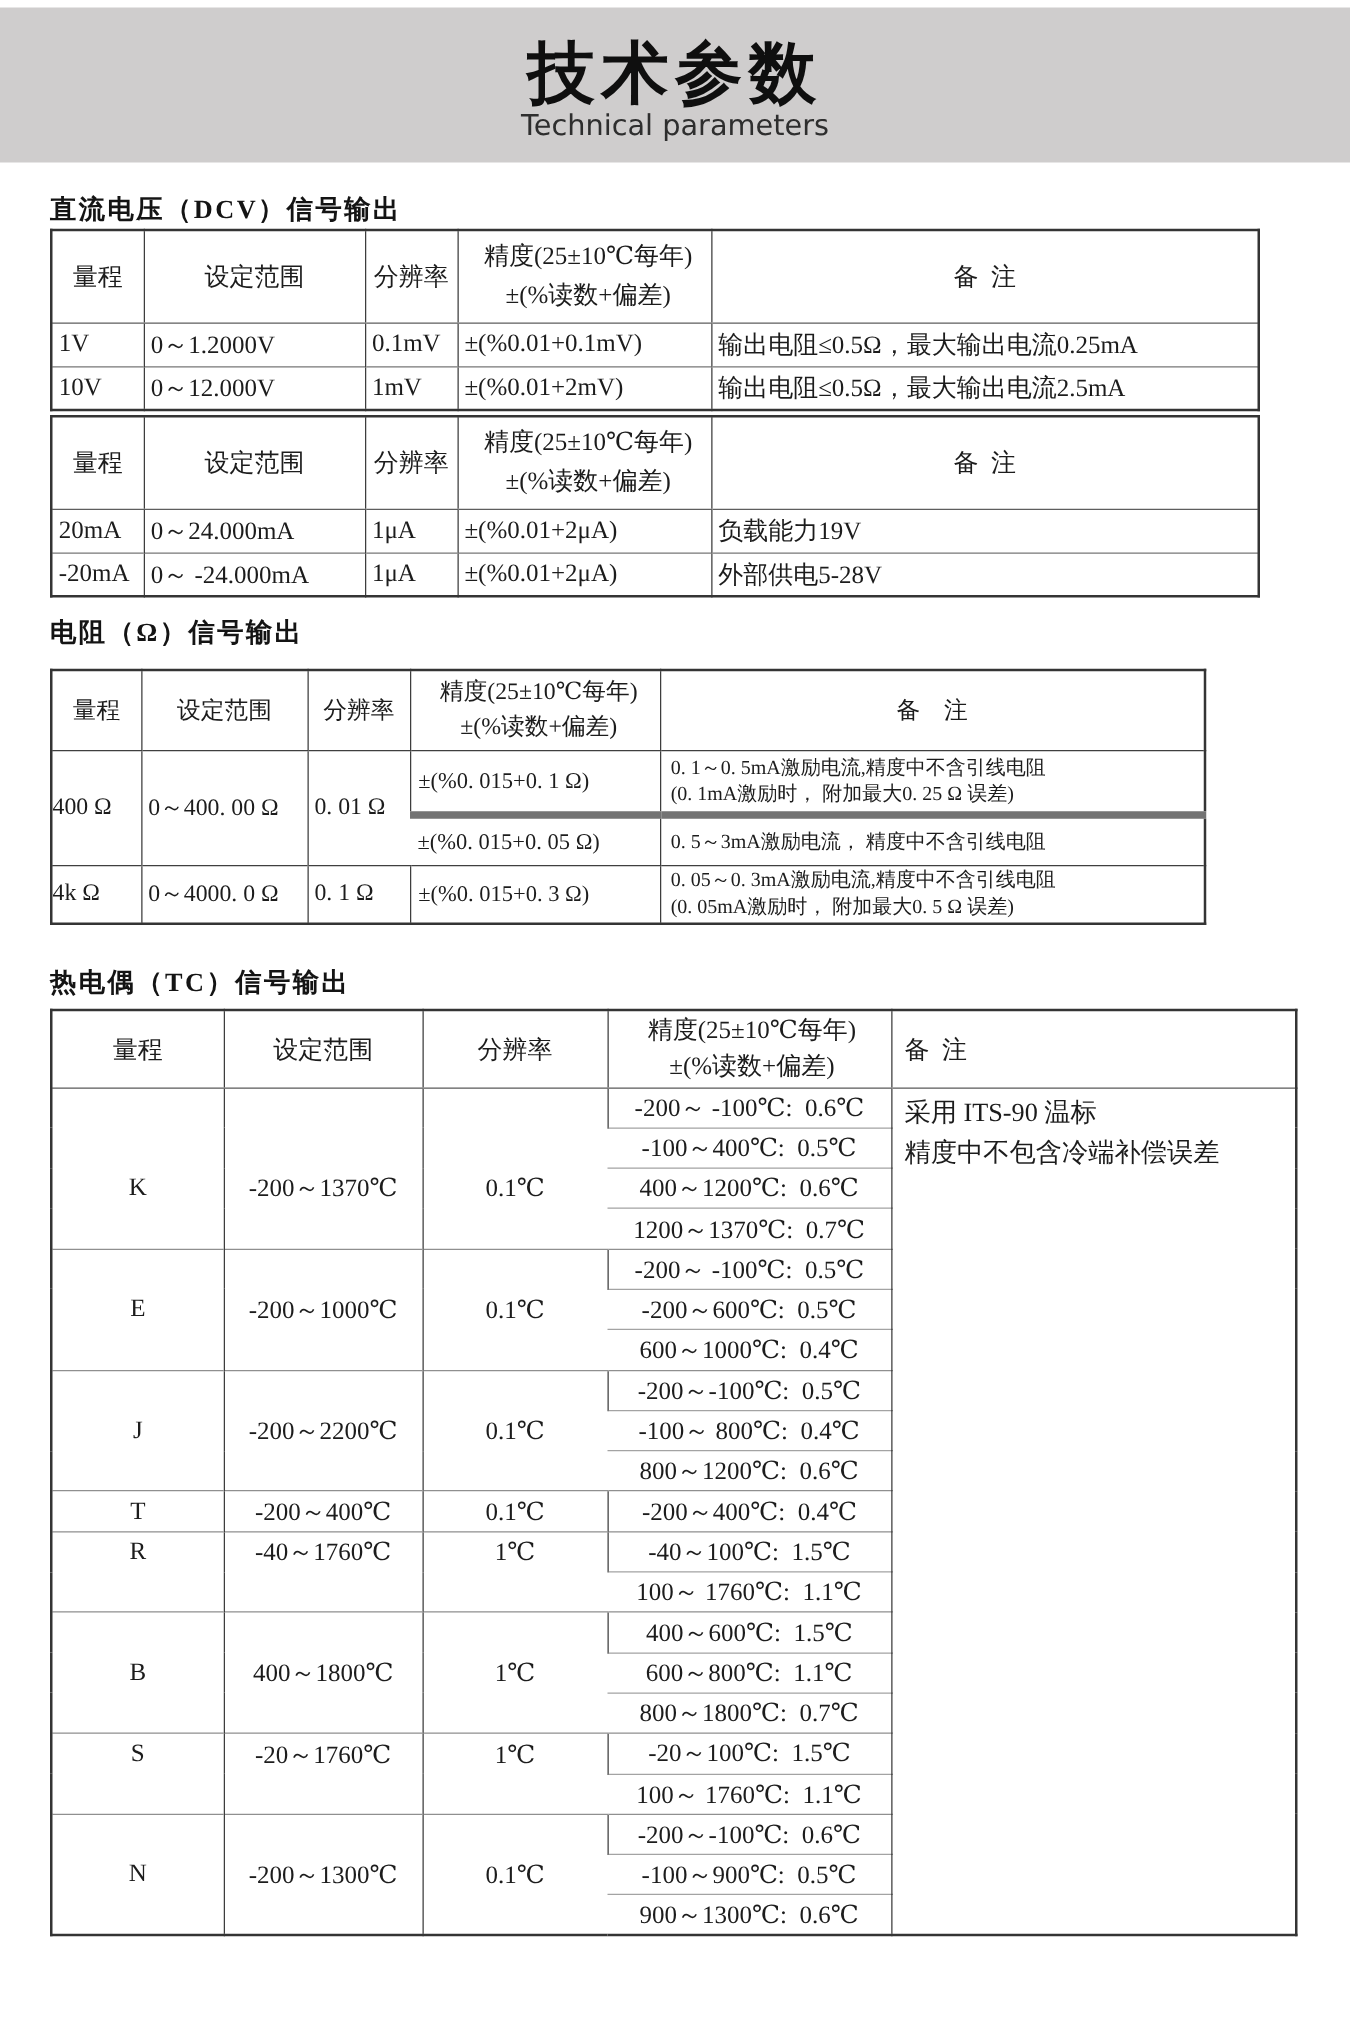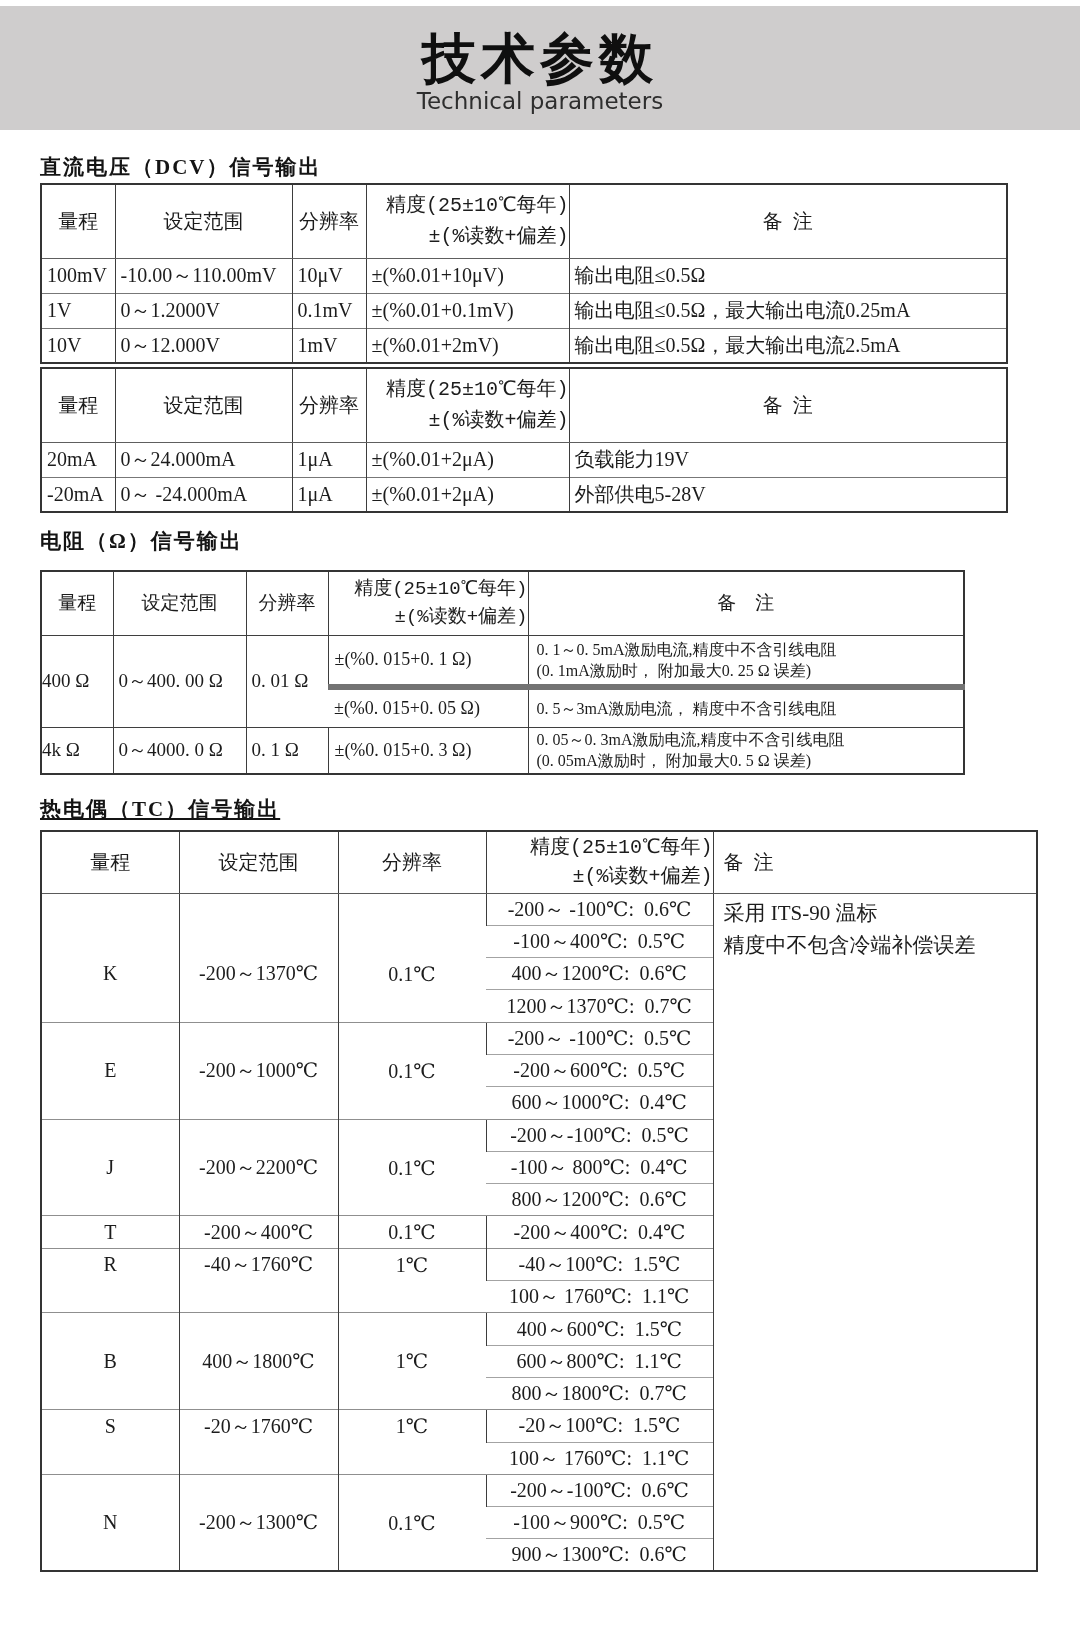--- a/index.html
+++ b/index.html
@@ -13,29 +13,29 @@
                line-height:26px;color:#2e2e2e;}
   
   .content{margin-left:40px;}
   h2.sec{font-size:21px;font-weight:bold;letter-spacing:2px;margin:0;line-height:28px;color:#141414;}
   #h-dcv{margin-top:23px;}
   #t-dcv{margin-top:2px;}
   #h-dca{margin-top:24px;}
   #t-dca{margin-top:3px;}
   #h-ohm{margin-top:14px;}
   #t-ohm{margin-top:15px;}
-  #h-tc{margin-top:20px;text-decoration:underline;}
+  #h-tc{margin-top:32px;}
   #t-tc{margin-top:7px;}
   
   table.t{border-collapse:collapse;table-layout:fixed;border:2px solid #343434;}
   .t th,.t td{padding:0;font-weight:normal;white-space:pre-wrap;overflow:hidden;
               border-left:1px solid #3d3d3d;}
   .t th:first-child,.t td:first-child{border-left:none;}
   .t th.c{text-align:center;}
-  .t th.acc{text-align:right;padding-left:6px;font-family:Liberation Mono, monospace;}
+  .t th.acc{text-align:center;padding-left:6px;}
   .t td{padding-left:5px;}
   
   .ts thead tr{height:74px;}
   .ts thead th{border-bottom:1px solid #5e5e5e;font-size:20px;}
   .ts th.acc div{line-height:31px;}
   .ts tbody tr{height:35px;}
   .ts tbody tr+tr td{border-top:1px solid #777777;}
   .ts tbody td{font-size:20px;}
   .ts th.rem{text-align:center;}
   
@@ -92,27 +92,20 @@
         <tr>
           <th class="c">量程</th>
           <th class="c">设定范围</th>
           <th class="c">分辨率</th>
           <th class="acc"><div>精度(25±10℃每年)</div><div>±(%读数+偏差)</div></th>
           <th class="rem">备  注</th>
         </tr>
       </thead>
     <tbody>
         <tr>
-          <td class="c1">100mV</td>
-          <td class="c2">-10.00～110.00mV</td>
-          <td class="c3">10μV</td>
-          <td class="c4">±(%0.01+10μV)</td>
-          <td class="c5">输出电阻≤0.5Ω</td>
-        </tr>
-        <tr>
           <td class="c1">1V</td>
           <td class="c2">0～1.2000V</td>
           <td class="c3">0.1mV</td>
           <td class="c4">±(%0.01+0.1mV)</td>
           <td class="c5">输出电阻≤0.5Ω，最大输出电流0.25mA</td>
         </tr>
         <tr>
           <td class="c1">10V</td>
           <td class="c2">0～12.000V</td>
           <td class="c3">1mV</td>

